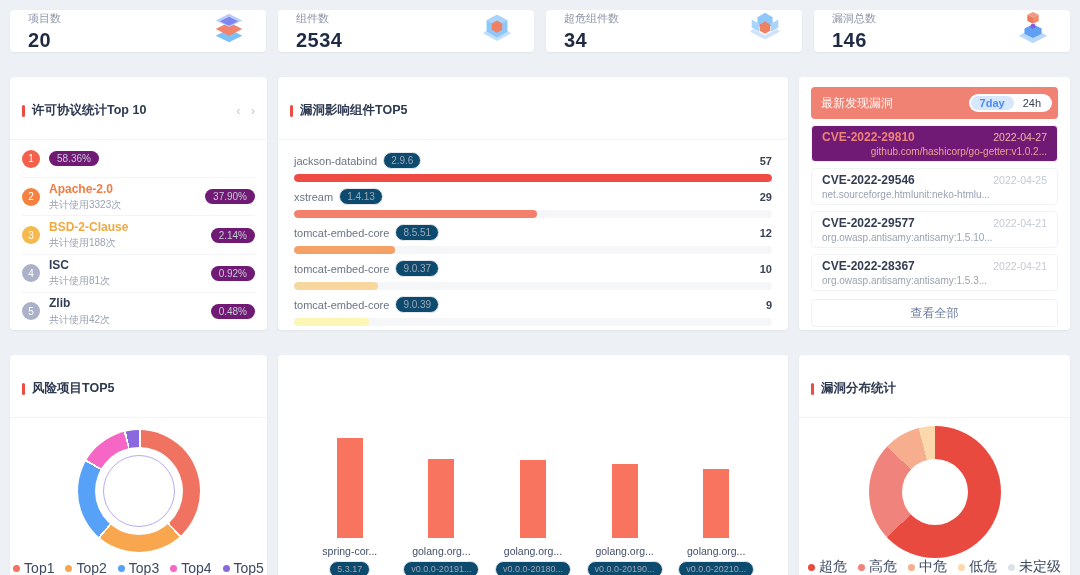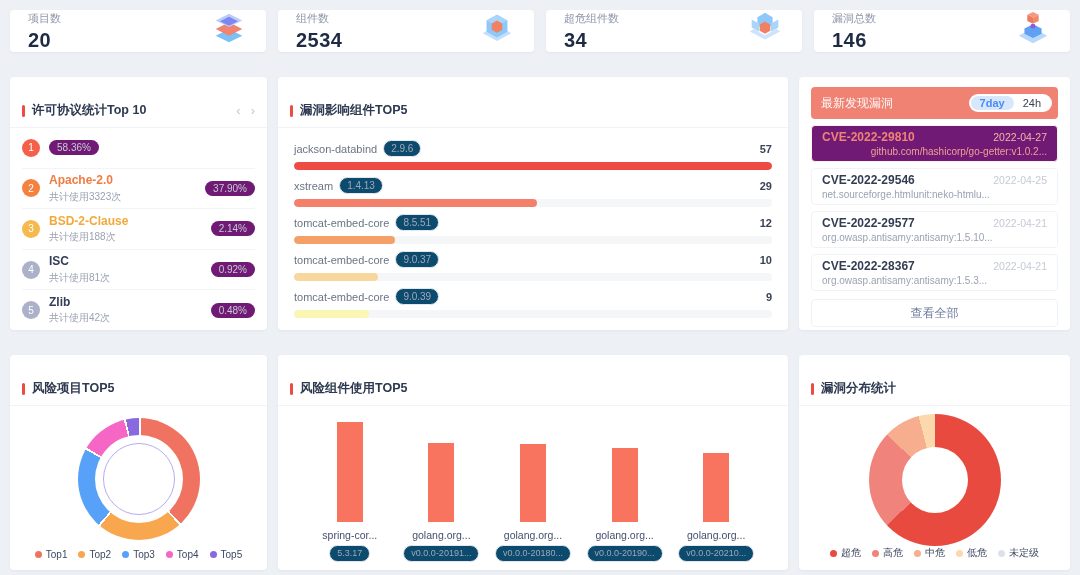--- a/index.html
+++ b/index.html
@@ -12,21 +12,21 @@
   .stat-card { background:#fff; border-radius:4px; box-shadow:0 1px 3px rgba(20,40,80,.05);
                display:flex; align-items:center; justify-content:space-between; padding:0 18px; }
   .stat-label { font-size:11px; color:#8e96a9; margin-bottom:3px; }
   .stat-value { font-size:20px; font-weight:700; color:#1f2a44; letter-spacing:.5px; }
 
   
   .mid-row { display:grid; grid-template-columns:257px 510px 1fr; gap:11px; height:253px; }
   .bot-row { display:grid; grid-template-columns:257px 510px 1fr; gap:11px; flex:1; }
   .panel { background:#fff; border-radius:4px; box-shadow:0 1px 3px rgba(20,40,80,.05);
            display:flex; flex-direction:column; overflow:hidden; }
-  .panel-header { display:flex; align-items:center; padding:9px 12px 8px; border-bottom:1px solid #f1f3f6; flex:none;margin-top:16px; }
+  .panel-header { display:flex; align-items:center; padding:9px 12px 20px; border-bottom:1px solid #f1f3f6; flex:none;margin-top:16px; }
   .accent-bar { width:3px; height:12px; background:#ee4c43; border-radius:1.5px; margin-right:7px; }
   .panel-title { font-size:12.5px; font-weight:700; color:#2d3950; }
   .pager { margin-left:auto; display:flex; gap:10px; color:#c3c9d3; font-size:13px; }
   .pager span { cursor:pointer; line-height:1; }
 
   
   .license-body { padding:0 12px; flex:1; display:flex; flex-direction:column; }
   .license-row { flex:1; display:flex; align-items:center; border-bottom:1px solid #f3f4f7; }
   .license-row:last-child { border-bottom:none; }
   .rank-badge { width:18px; height:18px; border-radius:50%; color:#fff; font-size:10px;
@@ -71,21 +71,21 @@
   
   .donut-body { flex:1; display:flex; flex-direction:column; align-items:center; padding:8px 0 10px; }
   .donut { border-radius:50%; display:flex; align-items:center; justify-content:center; margin-top:4px; }
   .donut-1 { width:122px; height:122px; }
   .donut-1 .donut-hole { width:88px; height:88px; }
   .donut-2 { width:132px; height:132px; margin-top:0; }
   .donut-2 .donut-hole { width:66px; height:66px; }
   .donut-hole { background:#fff; border-radius:50%; display:flex; align-items:center; justify-content:center; }
   .inner-guide-ring { width:72px; height:72px; border:1px solid #b5acef; border-radius:50%; }
   .legend { margin-top:auto; display:flex; gap:11px; align-items:center; }
-  .legend-item { display:flex; align-items:center; font-size:10px; color:#3d4961; }
+  .legend-item { display:flex; align-items:center; font-size:14px; color:#3d4961; }
   .legend-dot { width:7px; height:7px; border-radius:50%; margin-right:4px; }
 
   
   .vbar-body { flex:1; display:grid; grid-template-columns:repeat(5,1fr); padding:14px 26px 8px; }
   .vbar-slot { display:flex; flex-direction:column; align-items:center; justify-content:flex-end; }
   .vbar-track { height:100px; display:flex; align-items:flex-end; }
   .vbar-fill { width:26px; }
   .vbar-name { font-size:10.5px; color:#44506b; margin-top:7px; }
   .vbar-slot .ver-pill { margin-left:0; margin-top:4px; font-size:9px; }
 </style>
@@ -340,24 +340,20 @@
             </span>
           <span class="legend-item">
               <span class="legend-dot" style="background-color: rgb(138, 104, 221);"></span>
               <span>Top5</span>
             </span>
         </div>
       </div>
     </div>
 
     <div class="panel">
-      <div class="panel-header">
-        <span class="accent-bar"></span>
-        <span class="panel-title">风险组件使用TOP5</span>
-      </div>
       <div class="vbar-body">
         <div class="vbar-slot">
           <div class="vbar-track">
               <div class="vbar-fill" style="height: 100%; background: rgb(248, 116, 95);"></div>
             </div>
           <div class="vbar-name">spring-cor...</div>
           <span class="ver-pill">5.3.17</span>
         </div>
         <div class="vbar-slot">
           <div class="vbar-track">

